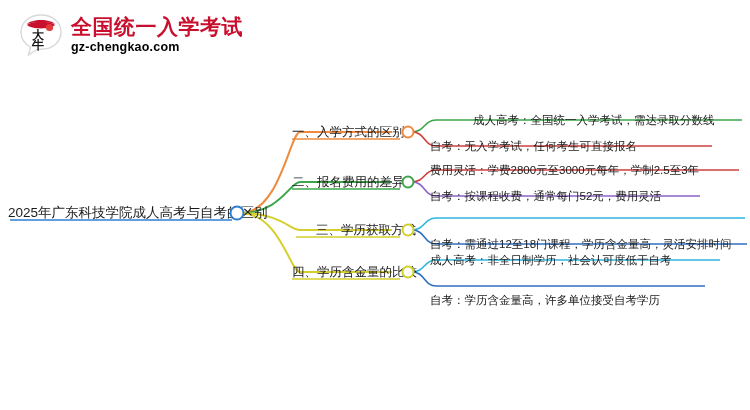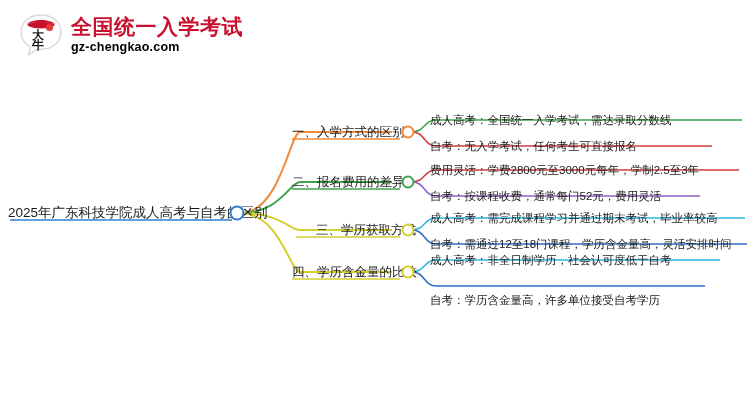--- a/index.html
+++ b/index.html
@@ -183,21 +183,21 @@
 
   <div class="node" id="root-node">
     <span>2025年广东科技学院成人高考与自考的区别</span>
   </div>
   <div class="dot root-dot"></div>
 
   <div class="node branch-node" style="left:292px; top:132px;">
     <span>一、入学方式的区别</span>
   </div>
   <div class="dot branch-dot" style="top:132px; border-color:#f08a3c;"></div>
-  <div class="node leaf-node" style="top:120px;">
+  <div class="node leaf-node" style="top:120px;margin-left:43px;">
     <span>成人高考：全国统一入学考试，需达录取分数线</span>
   </div>
   <div class="node leaf-node" style="top:146px;">
     <span>自考：无入学考试，任何考生可直接报名</span>
   </div>
 
   <div class="node branch-node" style="left:292px; top:182px;">
     <span>二、报名费用的差异</span>
   </div>
   <div class="dot branch-dot" style="top:182px; border-color:#3da64a;"></div>
@@ -205,23 +205,20 @@
     <span>费用灵活：学费2800元至3000元每年，学制2.5至3年</span>
   </div>
   <div class="node leaf-node" style="top:196px;">
     <span>自考：按课程收费，通常每门52元，费用灵活</span>
   </div>
 
   <div class="node branch-node" style="left:312px; top:230px;">
     <span>三、学历获取方式</span>
   </div>
   <div class="dot branch-dot" style="top:230px; border-color:#d4cf2a;"></div>
-  <div class="node leaf-node" style="top:218px;">
-    <span>成人高考：需完成课程学习并通过期末考试，毕业率较高</span>
-  </div>
   <div class="node leaf-node" style="top:244px;">
     <span>自考：需通过12至18门课程，学历含金量高，灵活安排时间</span>
   </div>
 
   <div class="node branch-node" style="left:292px; top:272px;">
     <span>四、学历含金量的比较</span>
   </div>
   <div class="dot branch-dot" style="top:272px; border-color:#d4cf2a;"></div>
   <div class="node leaf-node" style="top:260px;">
     <span>成人高考：非全日制学历，社会认可度低于自考</span>

